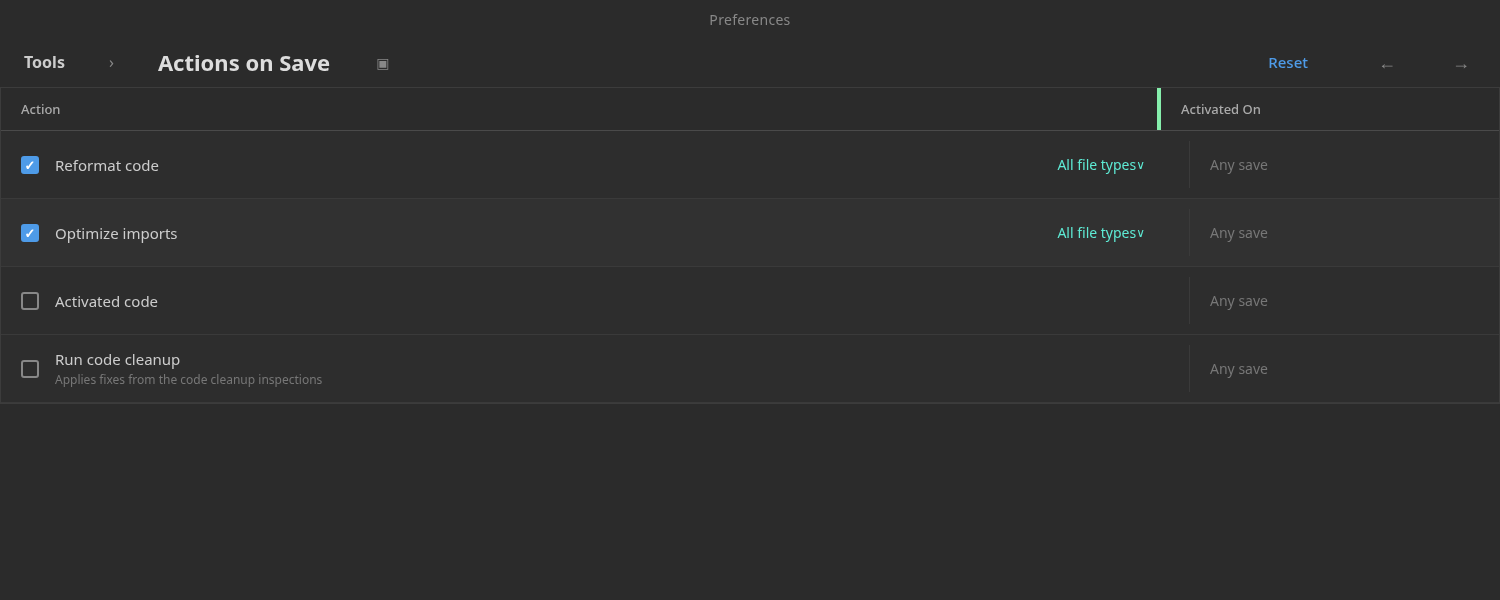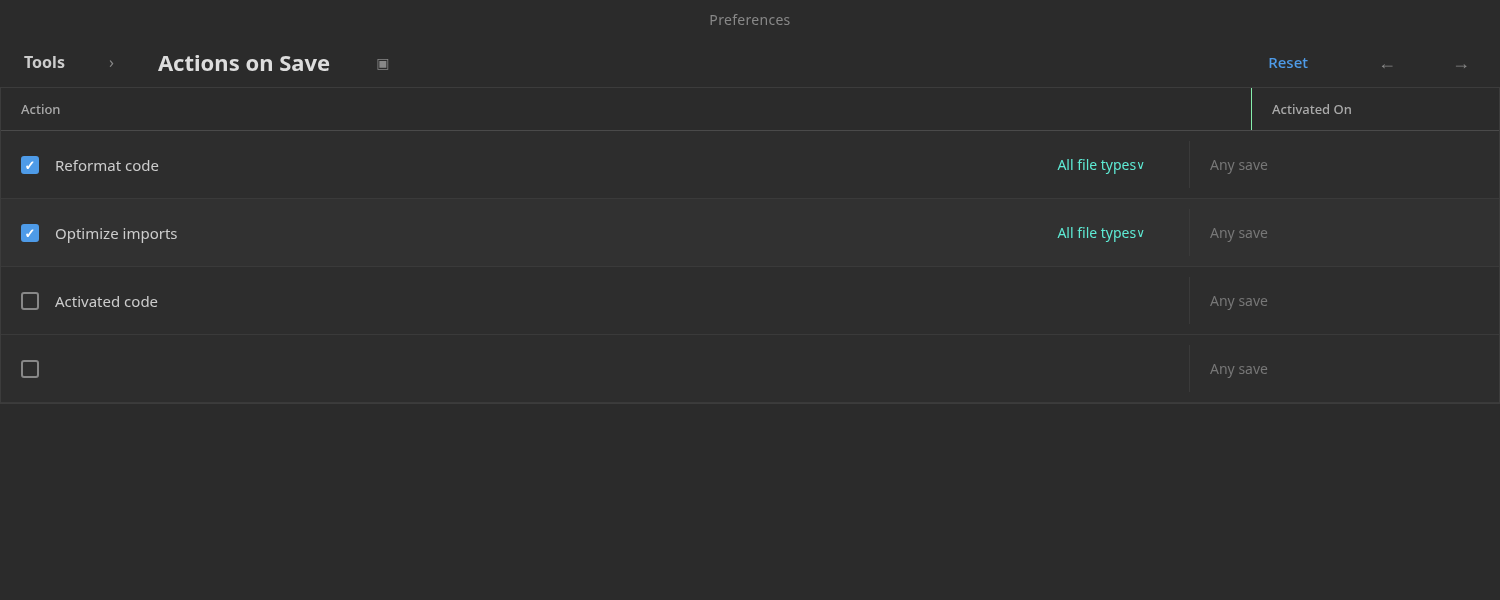--- a/index.html
+++ b/index.html
@@ -92,26 +92,26 @@
 
     .table-header-action {
       flex: 1;
       padding: 12px 20px;
       font-size: 13px;
       color: #aaa;
       font-weight: 500;
     }
 
     .table-header-activated {
-      width: 248px;
+      width: 342px;
       padding: 12px 20px;
       font-size: 13px;
       color: #aaa;
       font-weight: 500;
-      border-left: 1px solid #86efac;
+      border-left: 4px solid #86efac;
     }
 
     .table-row {
       display: flex;
       align-items: center;
       border-bottom: 1px solid #3a3a3a;
       min-height: 68px;
       background: #2d2d2d;
     }
 
@@ -259,16 +259,20 @@
       </div>
     </div>
     <div class="row-activated-cell">Any save</div>
   </div>
 
   <div class="table-row">
     <div class="row-action-cell">
       <div class="checkbox">
         <span class="checkbox-check"></span>
       </div>
+      <div class="action-text-block">
+        <span class="action-label">Run code cleanup</span>
+        <span class="action-sublabel">Applies fixes from the code cleanup inspections</span>
+      </div>
     </div>
     <div class="row-activated-cell">Any save</div>
   </div>
 </div>
 
 </body></html>

